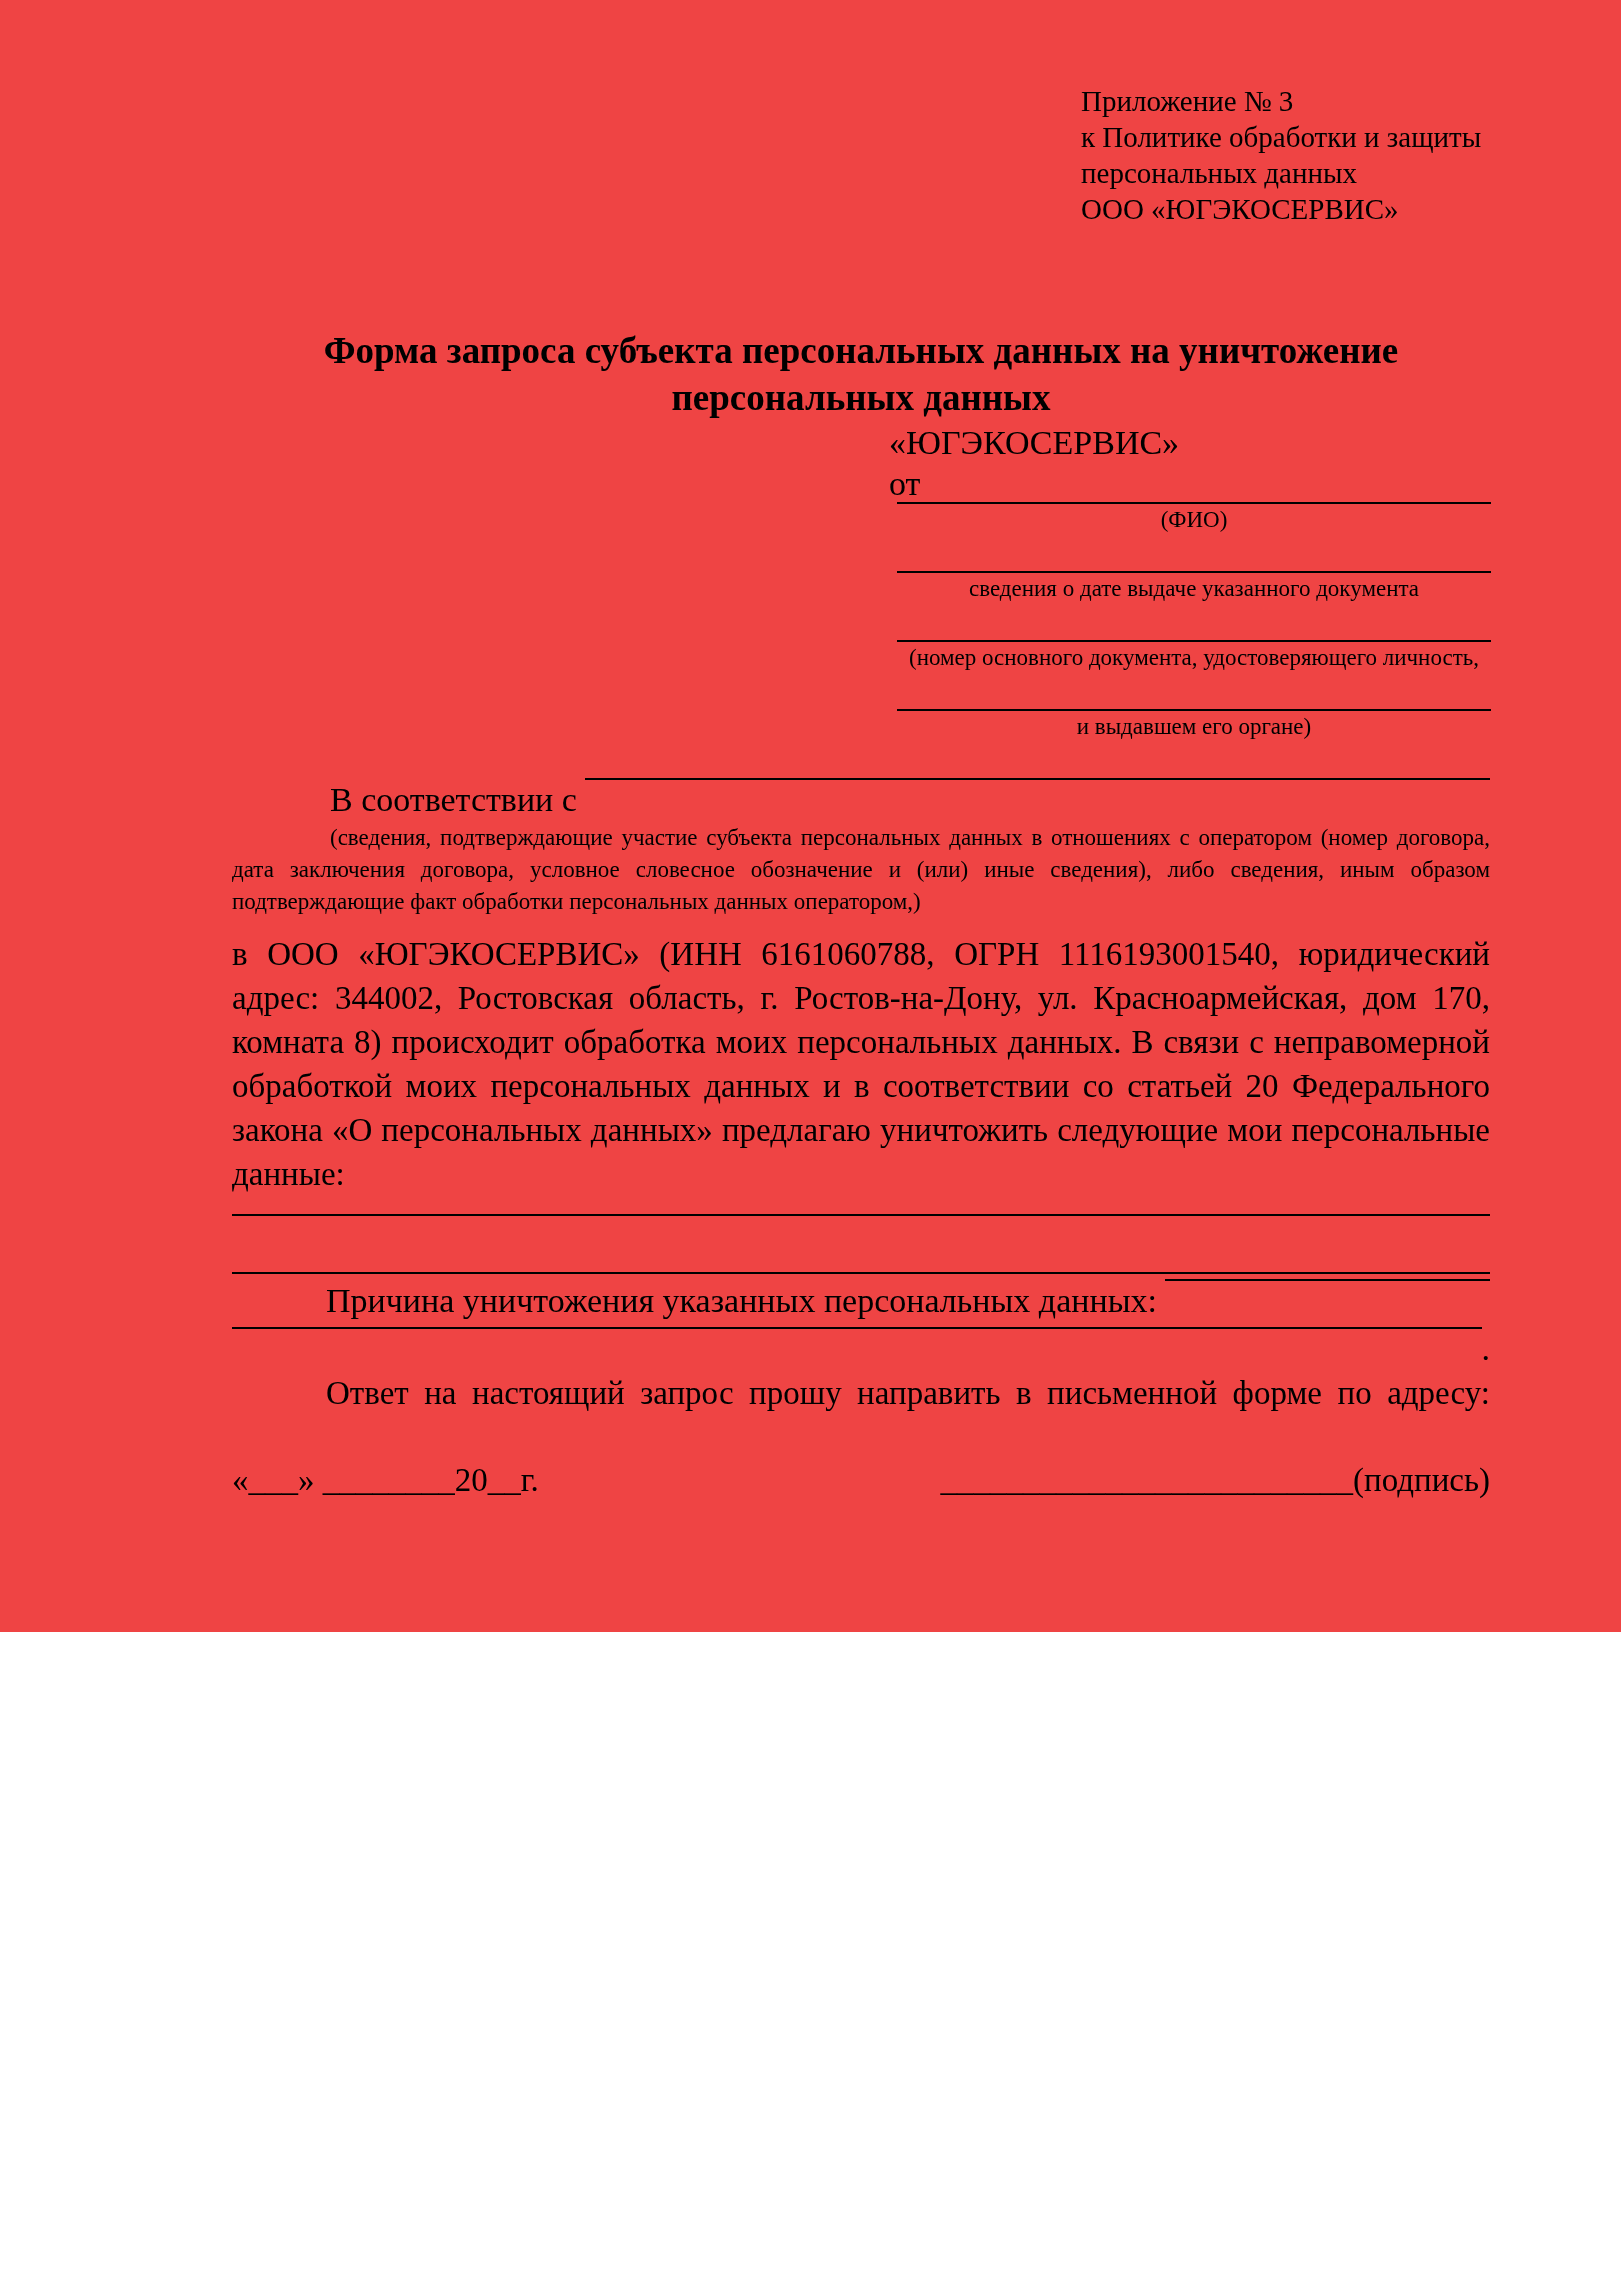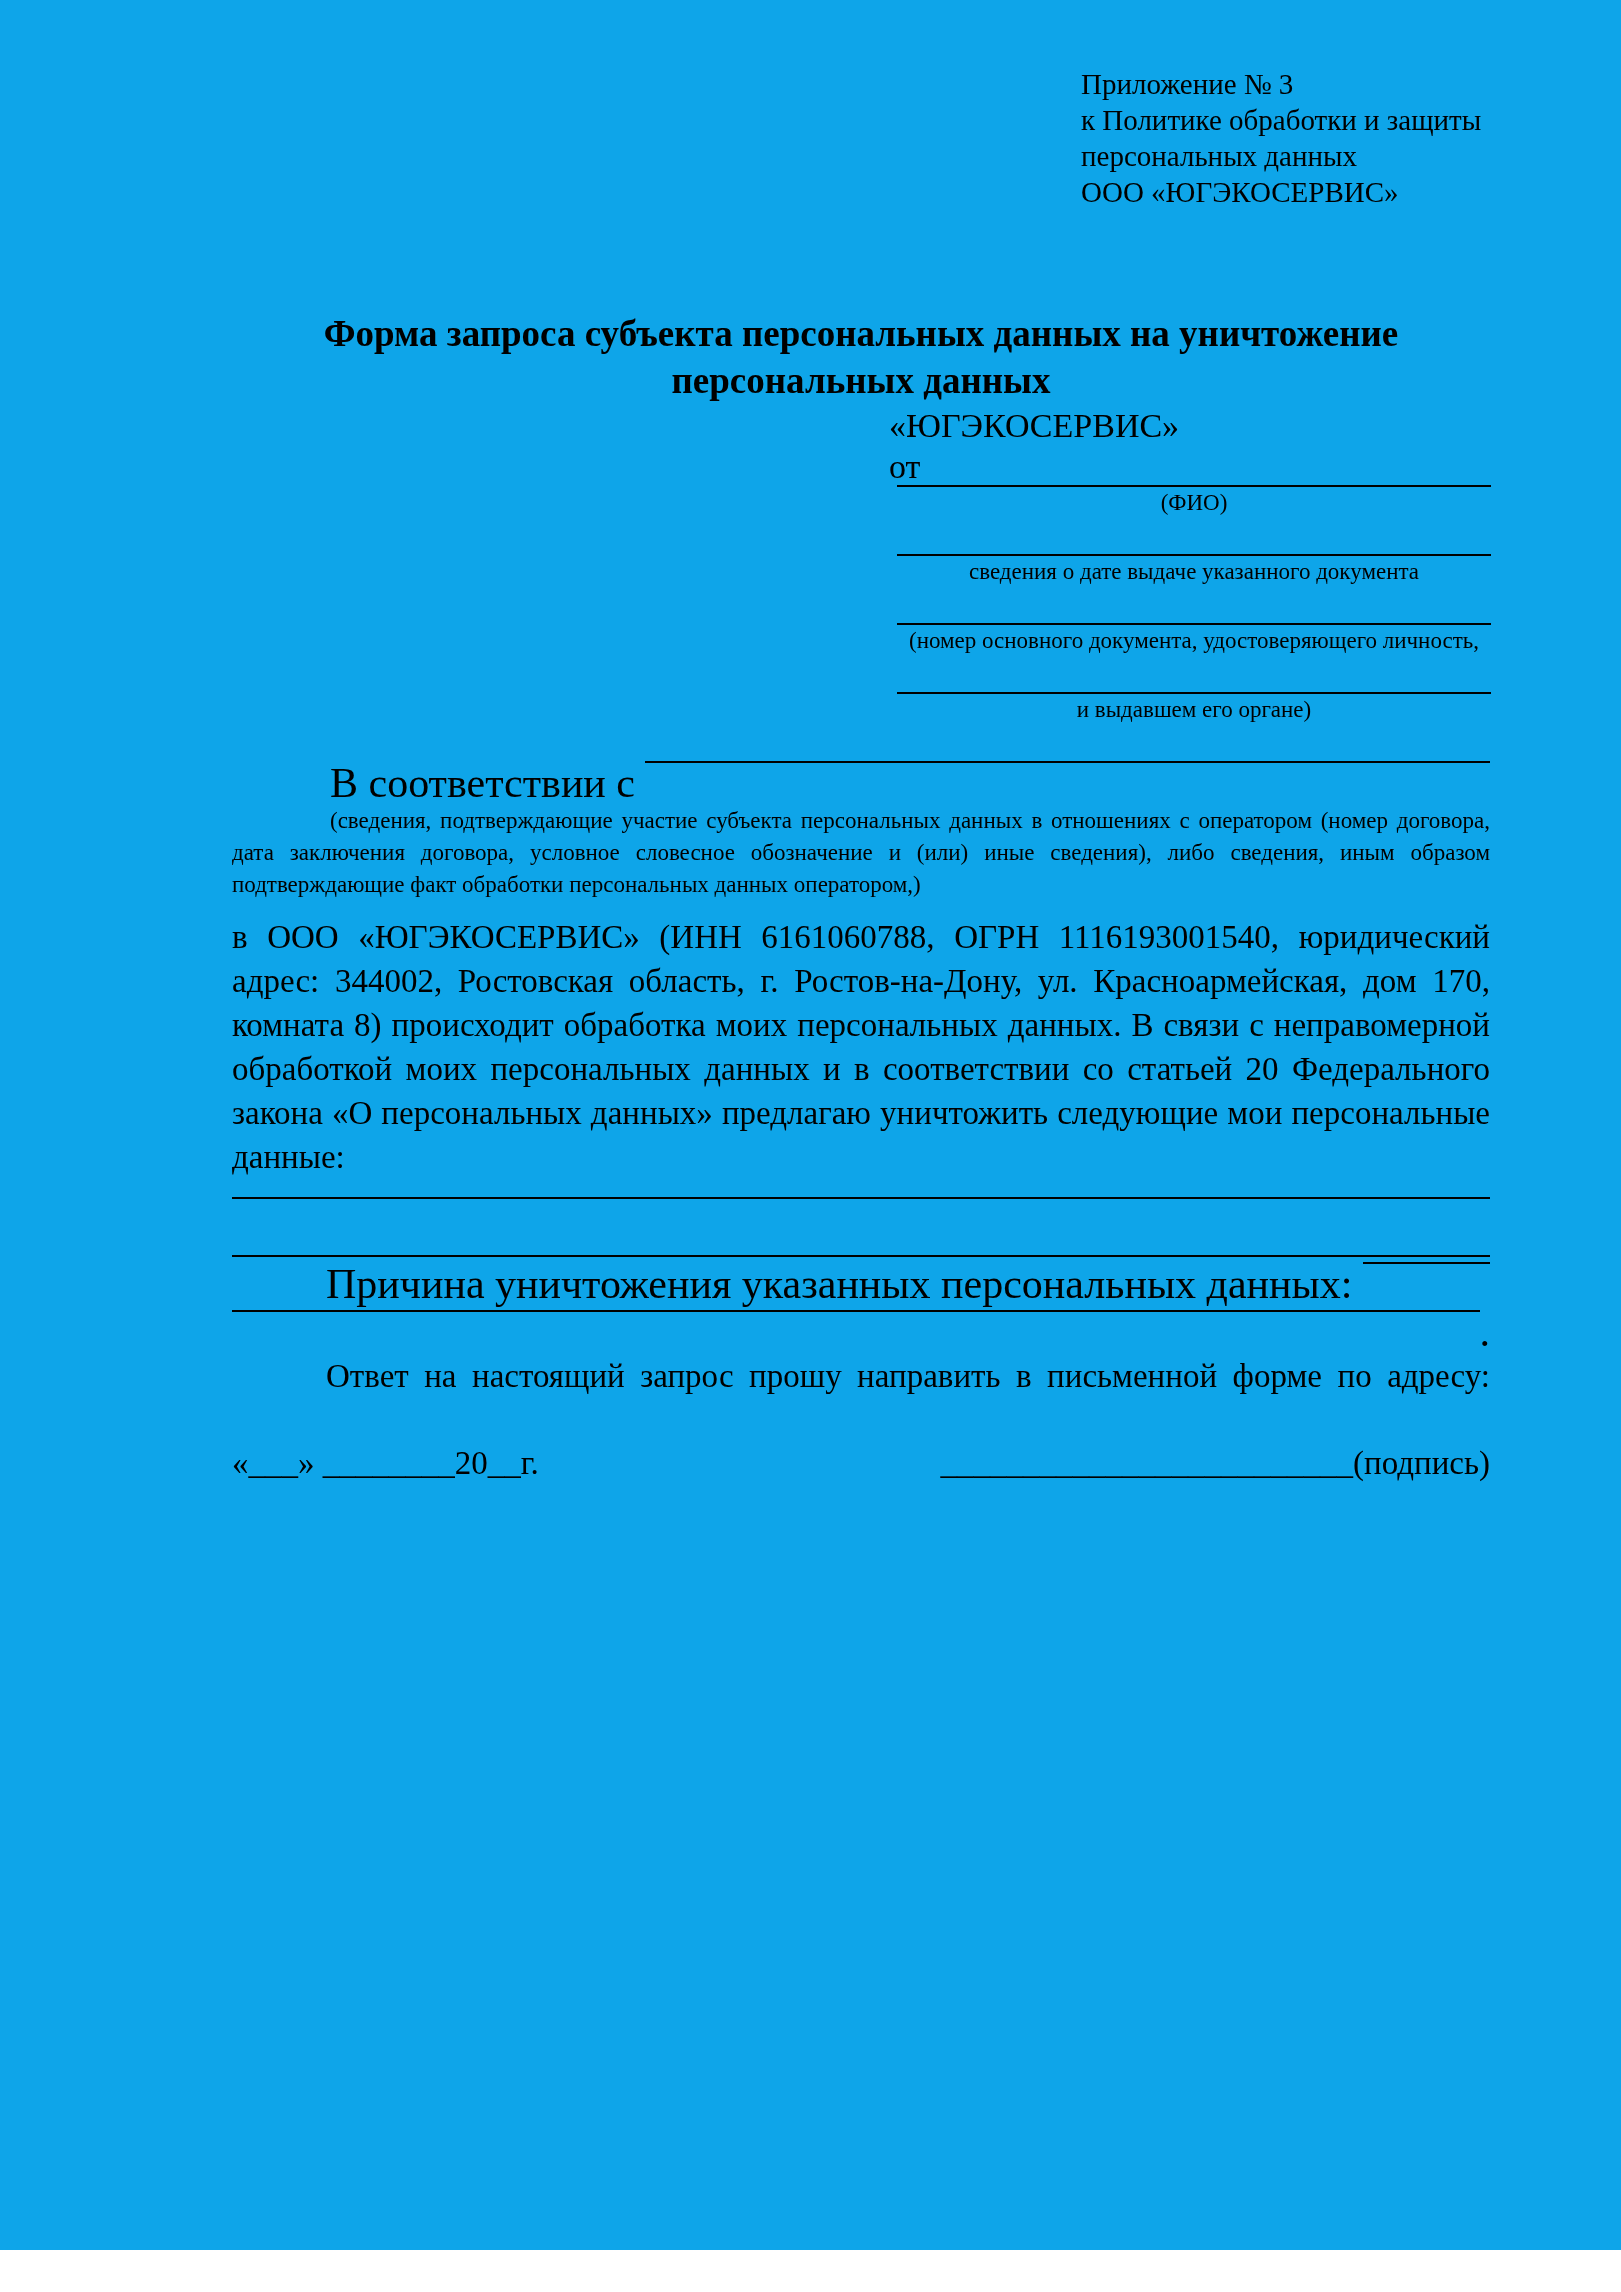--- a/index.html
+++ b/index.html
@@ -1,22 +1,22 @@
 <!DOCTYPE html>
 <html lang="ru"><head>
 <meta charset="utf-8">
 <style>
   html, body { margin: 0; padding: 0; background: #ffffff; }
   .page {
     position: relative;
     width: 1621px;
-    height: 2250px;
+    height: 1632px;
     box-sizing: border-box;
-    padding: 66px 131px 0 232px;
-    background: #0ea5e9;
+    padding: 83px 131px 0 232px;
+    background: #ef4444;
     color: #000000;
     font-family: "Liberation Serif", "DejaVu Serif", serif;
     overflow: hidden;
   }
   
   .appendix { margin-left: 849px; font-size: 29px; line-height: 36px; }
   
   .title {
     margin-top: 100px;
     font-size: 37px;
@@ -27,21 +27,21 @@
   
   .to-line   { margin-left: 606px; font-size: 34px; line-height: 44px; }
   .co-line   { margin-left: 657px; font-size: 34px; line-height: 44px; }
   .from-line { margin-left: 657px; font-size: 34px; line-height: 37px; }
   .fields { margin-left: 665px; width: 594px; }
   .field  { margin-bottom: 37px; }
   .field:last-child { margin-bottom: 0; }
   .rule   { height: 0; border-top: 2.9px solid #000; }
   .caption{ font-size: 23px; line-height: 29px; text-align: center; margin-top: 1px; }
   
-  .flexline { display: flex; align-items: flex-end; font-size: 42px; line-height: 44px; }
+  .flexline { display: flex; align-items: flex-end; font-size: 34px; line-height: 44px; }
   .sootv { margin-top: 37px; }
   .indent-sm { display: inline-block; width: 98px; flex: 0 0 auto; }
   .indent-p  { display: inline-block; width: 94px;  flex: 0 0 auto; }
   .fill { flex: 1 1 auto; border-bottom: 2.9px solid #000; height: 0; align-self: baseline; }
   .fill-fixed { flex: 0 0 auto; border-bottom: 2.9px solid #000; height: 0; }
   .nowrap { white-space: pre; }
   
   .small-note {
     margin: 0;
     font-size: 23px;

